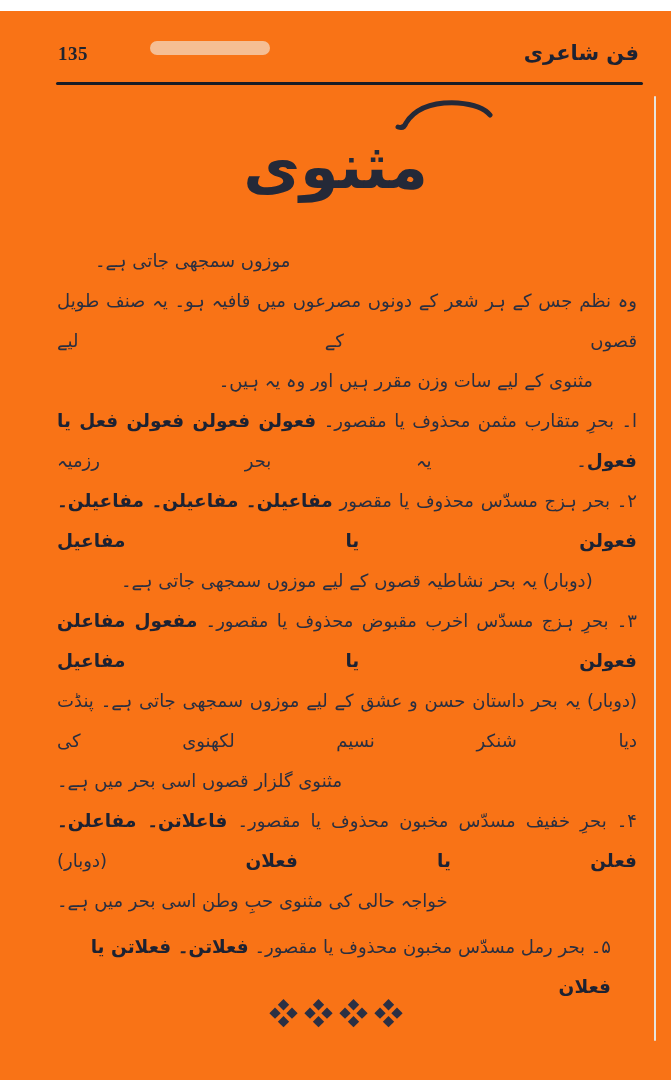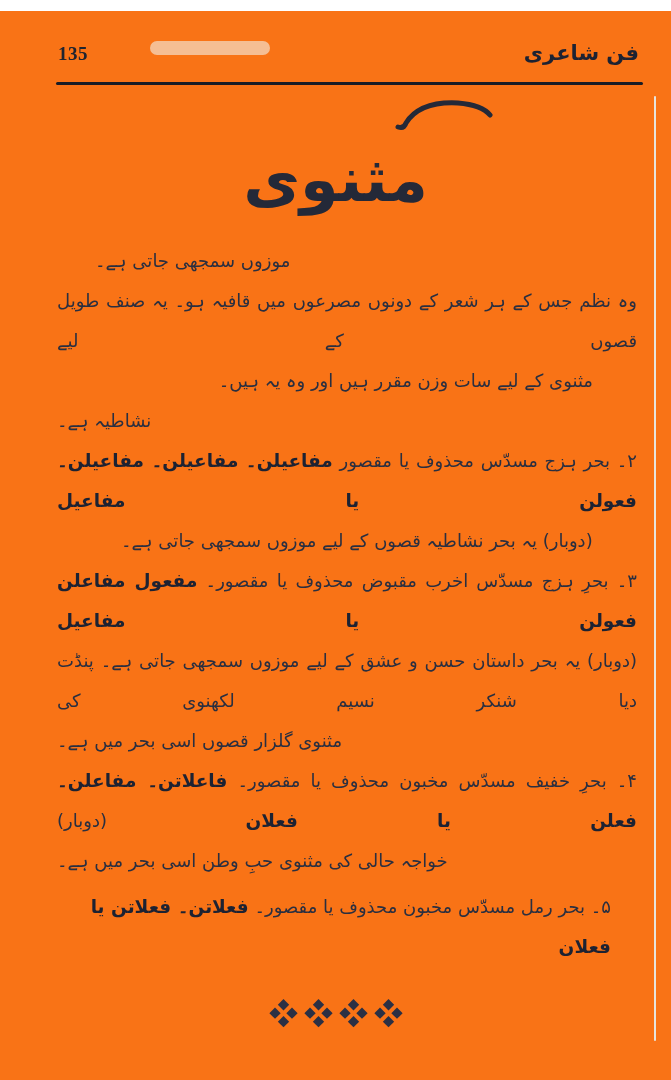--- a/index.html
+++ b/index.html
@@ -10,21 +10,21 @@
     color:#2a2f40;
     margin-top:11px;
   }
   
   .hdr{position:absolute;top:30px;left:58px;right:32px;display:flex;justify-content:space-between;align-items:flex-end;}
   .pagenum{font-family:"Liberation Serif",serif;font-weight:700;font-size:19px;color:#20242f;letter-spacing:.5px;}
   .booktitle{font-weight:700;font-size:21px;color:#1d2232;direction:rtl;}
   .rule{position:absolute;top:71px;left:56px;right:28px;height:3px;background:#191c26;border-radius:2px;}
   
   .title{
-    position:absolute;top:109px;left:0;right:0;height:120px;
+    position:absolute;top:96px;left:0;right:0;height:120px;
     text-align:center;font-size:62px;font-weight:700;line-height:120px;
     color:#242938;direction:rtl;
   }
   .flourish{position:absolute;top:88px;left:390px;width:110px;height:34px;}
   
   .body{
     position:absolute;top:230px;left:57px;right:34px;
     direction:rtl;font-size:18px;line-height:40px;color:#2a2f40;
   }
   .ln{min-height:40px;}
@@ -68,21 +68,21 @@
   <svg class="flourish" viewBox="0 0 110 34">
     <path d="M8 28 Q 14 30 16 24 Q 30 2 68 4 Q 92 6 100 16" fill="none" stroke="#242938" stroke-width="5" stroke-linecap="round"></path>
   </svg>
 
   <div class="body">
 
     <div class="ln left pl38">موزوں سمجھی جاتی ہے۔</div>
     <div class="ln full">وہ نظم جس کے ہر شعر کے دونوں مصرعوں میں قافیہ ہو۔ یہ صنف طویل قصوں کے لیے</div>
     <div class="ln right pr44">مثنوی کے لیے سات وزن مقرر ہیں اور وہ یہ ہیں۔</div>
 
-    <div class="ln left">نشاطیہ ہے۔</div>
+    <div class="ln full"><span>ا۔ بحرِ متقارب مثمن محذوف یا مقصور۔</span> <span class="b">فعولن فعولن فعولن فعل یا فعول</span><span>۔ یہ بحر رزمیہ</span></div>
 
     <div class="ln full"><span>۲۔ بحر ہزج مسدّس محذوف یا مقصور</span> <span class="b">مفاعیلن۔ مفاعیلن۔ مفاعیلن۔ فعولن یا مفاعیل</span></div>
     <div class="ln center shiftL64">(دوبار) یہ بحر نشاطیہ قصوں کے لیے موزوں سمجھی جاتی ہے۔</div>
 
     <div class="ln full"><span>۳۔ بحرِ ہزج مسدّس اخرب مقبوض محذوف یا مقصور۔</span> <span class="b">مفعول مفاعلن فعولن یا مفاعیل</span></div>
     <div class="ln full">(دوبار) یہ بحر داستان حسن و عشق کے لیے موزوں سمجھی جاتی ہے۔ پنڈت دیا شنکر نسیم لکھنوی کی</div>
     <div class="ln left">مثنوی گلزار قصوں اسی بحر میں ہے۔</div>
 
     <div class="ln full"><span>۴۔ بحرِ خفیف مسدّس مخبون محذوف یا مقصور۔</span> <span class="b">فاعلاتن۔ مفاعلن۔ فعلن یا فعلان</span> <span>(دوبار)</span></div>
     <div class="ln center" style="padding-right:114px;">خواجہ حالی کی مثنوی حبِ وطن اسی بحر میں ہے۔</div>

